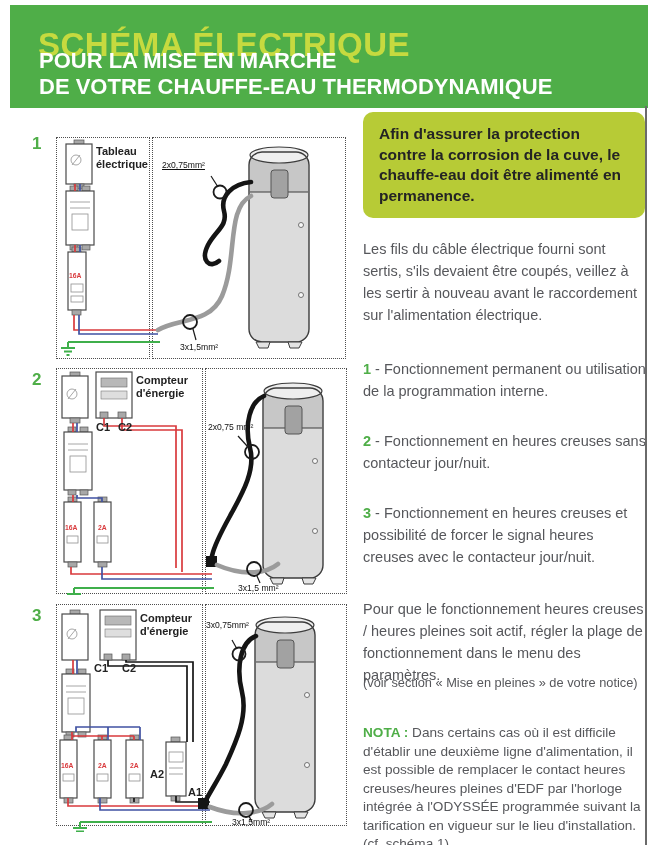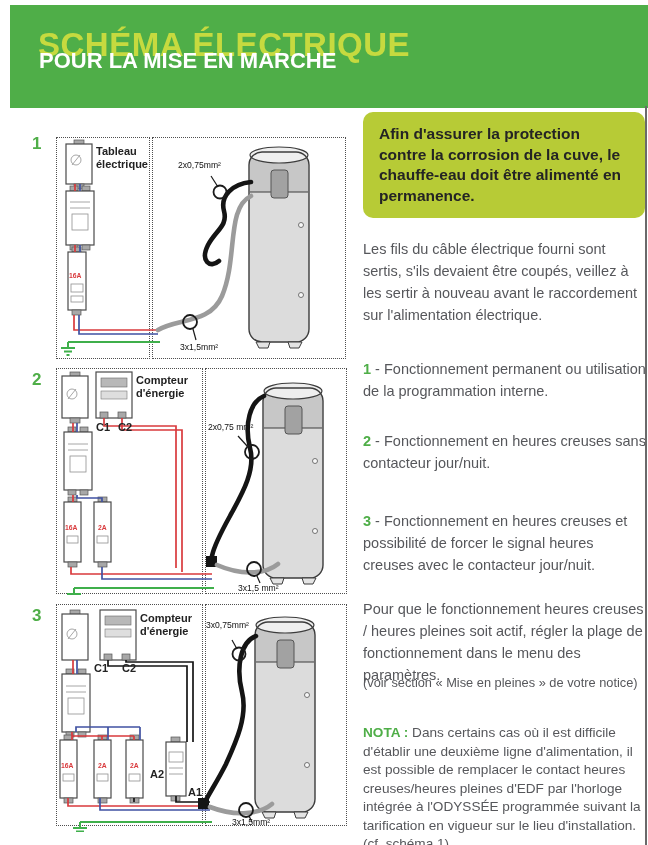--- a/index.html
+++ b/index.html
@@ -14,21 +14,21 @@
                  color:var(--title_lime);letter-spacing:.5px;white-space:nowrap;margin-top:19px;}
   .banner .sub{position:absolute;left:29px;font-size:22px;font-weight:bold;color:#fff;white-space:nowrap;}
   .banner .sub1{top:43px;} .banner .sub2{top:69px;}
 
   
   .rightcol{position:absolute;left:363px;top:110px;width:284px;}
   .rightcol>*{position:absolute;left:0;}
   .infobox{top:2px;width:250px;padding:12px 16px;background:var(--info_lime);border-radius:10px;
            font-weight:bold;font-size:15.5px;line-height:20.5px;color:#242424;}
   .body-text{width:284px;font-size:14.5px;line-height:22px;color:var(--text_gray);margin:0;}
-  .t-sertis{top:128px;} .t-mode1{top:248px;} .t-mode2{top:320px;} .t-mode3{top:392px;margin-top:8px;}
+  .t-sertis{top:128px;} .t-mode1{top:248px;} .t-mode2{top:320px;} .t-mode3{top:392px;}
   .t-hc{top:488px;} .t-hcnote{top:562px;font-size:12.8px;} 
   .t-nota{top:614px;font-size:13.6px;line-height:18.5px;width:288px;}
   .gnum{color:var(--accent_green);font-weight:bold;}
   .block{display:block;}
 
   
   .panel{position:absolute;}
   .p1{left:30px;top:132px;width:318px;height:230px;}
   .p2{left:30px;top:364px;width:318px;height:232px;}
   .p3{left:30px;top:596px;width:318px;height:236px;}
@@ -70,20 +70,21 @@
   .tank-feet{fill:#e4e4e4;stroke:#3c3c3c;stroke-width:1;}
 </style>
 </head>
 <body>
 
 <div class="page">
 
   <header class="banner">
     <div class="title">SCHÉMA ÉLECTRIQUE</div>
     <div class="sub sub1">POUR LA MISE EN MARCHE</div>
+    <div class="sub sub2">DE VOTRE CHAUFFE-EAU THERMODYNAMIQUE</div>
   </header>
 
   <div class="panel p1">
     <span class="num" style="top:2px;">1</span>
     <div class="dotbox b1l"></div>
     <div class="dotbox b1r"></div>
     <svg class="draw" width="318" height="230" viewBox="0 0 318 230">
       <defs>
         <g id="tank-shape">
           <rect class="tank-body" x="1" y="12" width="60" height="190" rx="13"></rect>
@@ -127,21 +128,21 @@
 
       <use href="#tank-shape" x="218" y="8"></use>
       <path class="cable-blk" d="M221,50 C202,52 190,64 194,79 C198,94 186,98 178,113 C170,129 180,137 189,129"></path>
       <circle class="ring" cx="190" cy="60" r="6.5"></circle>
       <path class="ptr" d="M181,44 L188,55"></path>
       <path class="cable-gray" d="M221,64 C196,76 208,126 192,164 C180,192 148,186 128,198"></path>
       <circle class="ring" cx="160" cy="190" r="7"></circle>
       <path class="ptr" d="M163,197 L166,208"></path>
     </svg>
     <span class="plabel" style="left:66px;top:13px;">Tableau électrique</span>
-    <span class="clabel" style="left:148px;top:28px;">2x0,75mm²</span>
+    <span class="clabel" style="left:132px;top:28px;text-decoration:underline;">2x0,75mm²</span>
     <span class="clabel" style="left:150px;top:210px;">3x1,5mm²</span>
   </div>
 
   <div class="panel p2">
     <span class="num" style="top:6px;">2</span>
     <div class="dotbox b2l"></div>
     <div class="dotbox b2r"></div>
     <svg class="draw" width="318" height="232" viewBox="0 0 318 232">
 
       <rect class="term" x="40" y="8" width="10" height="5"></rect>

